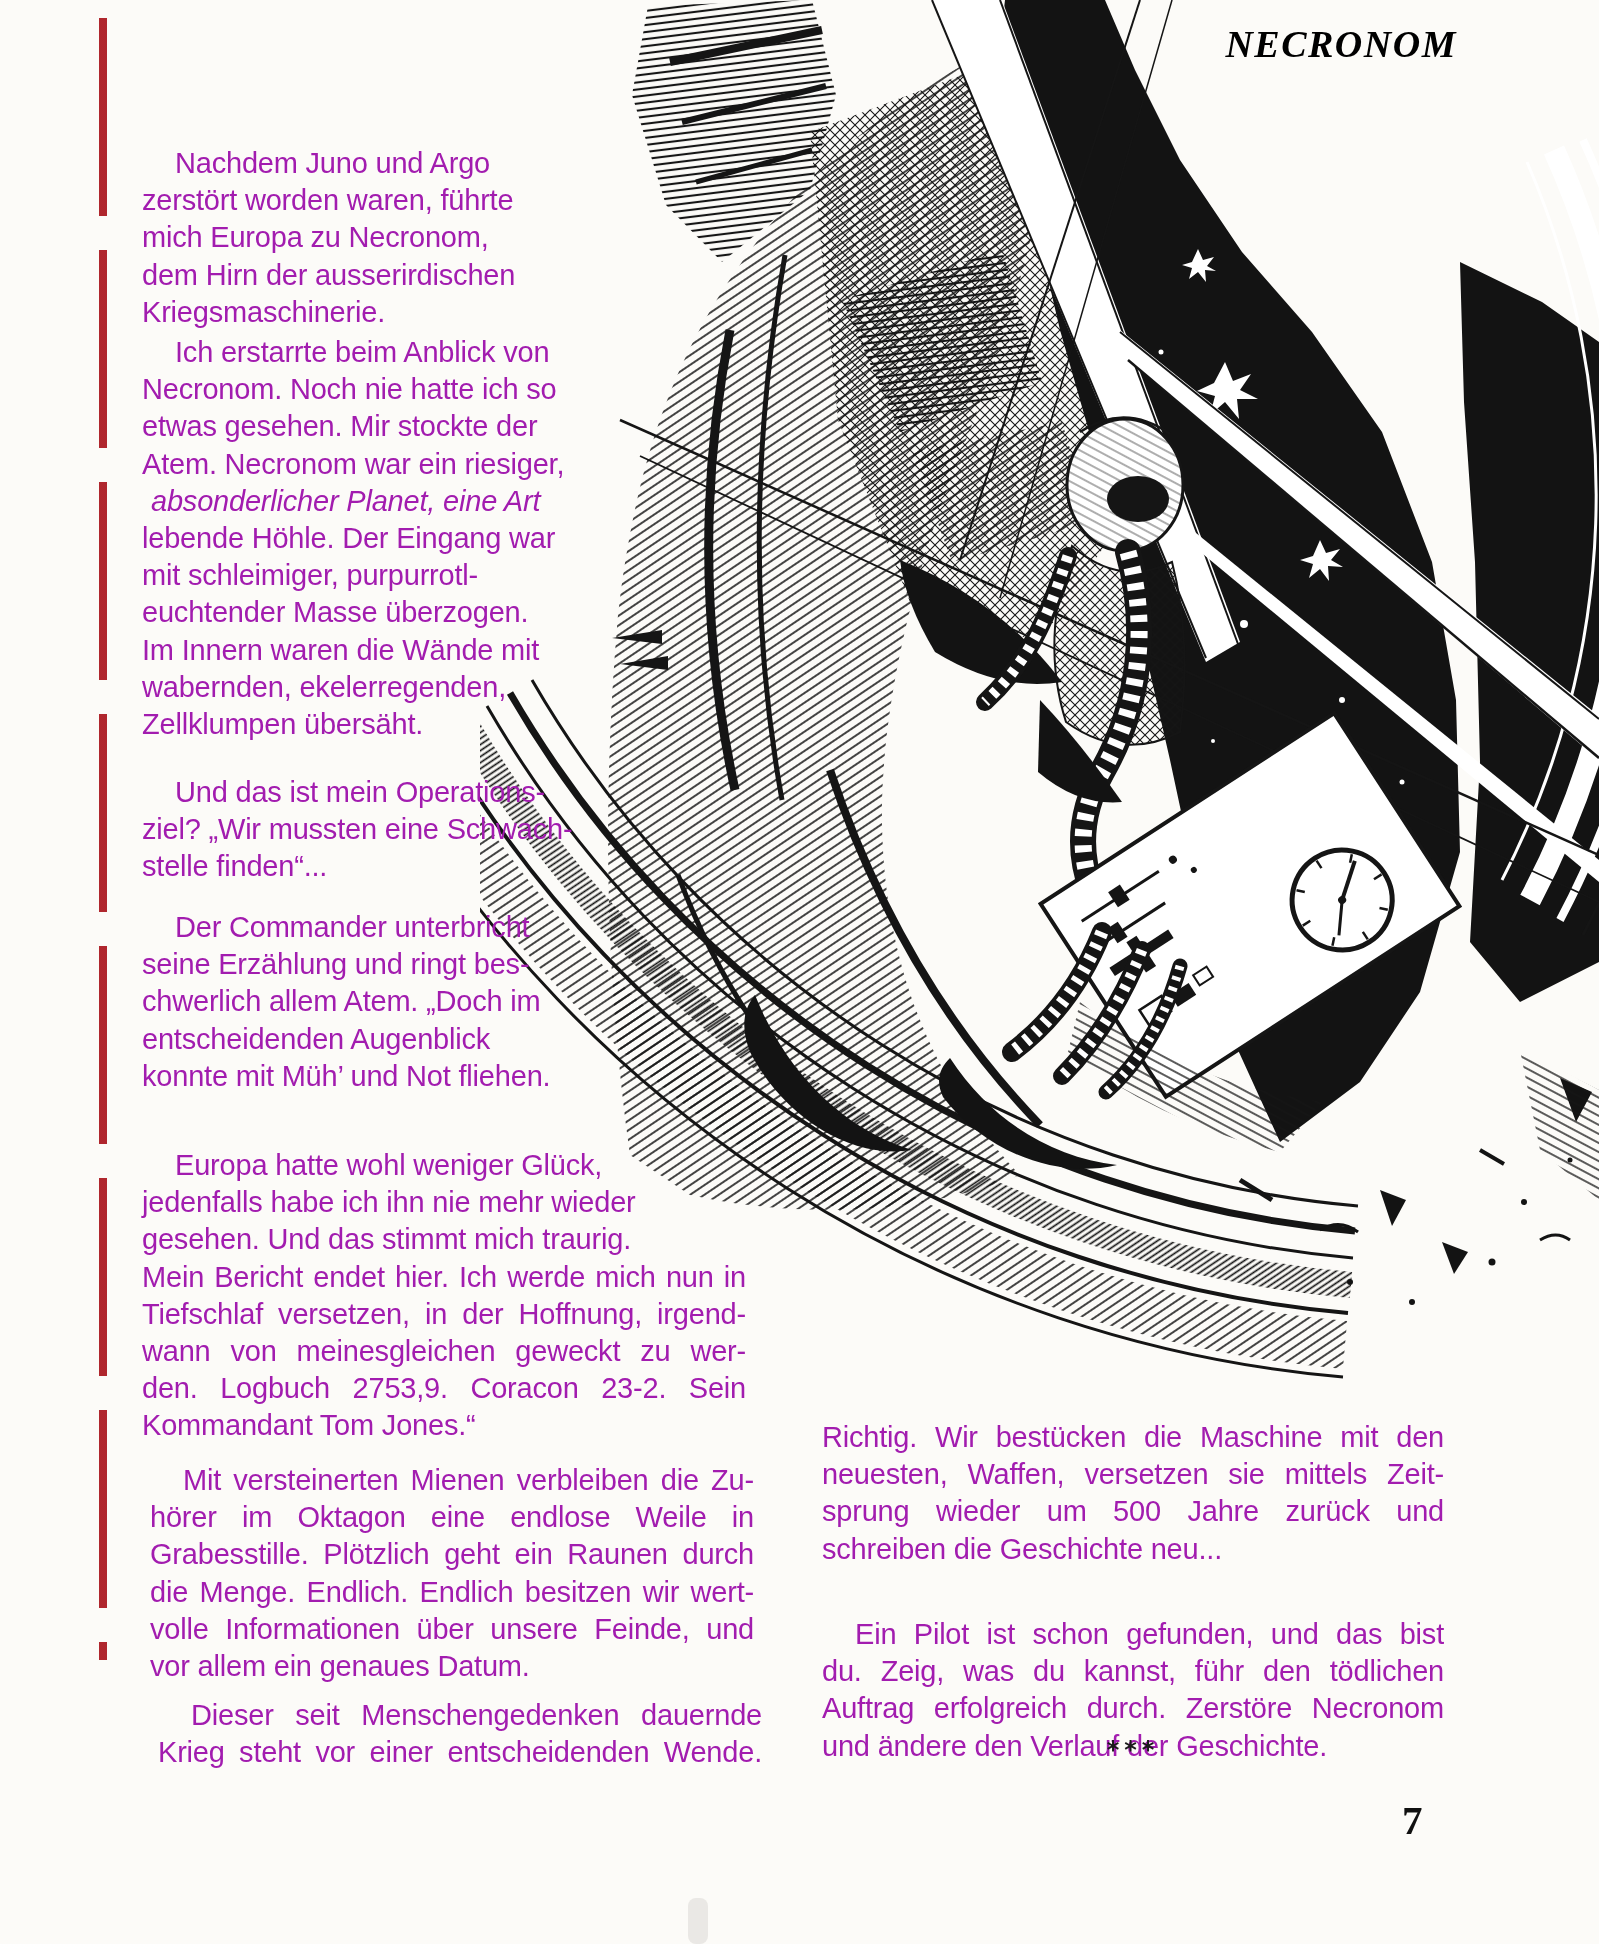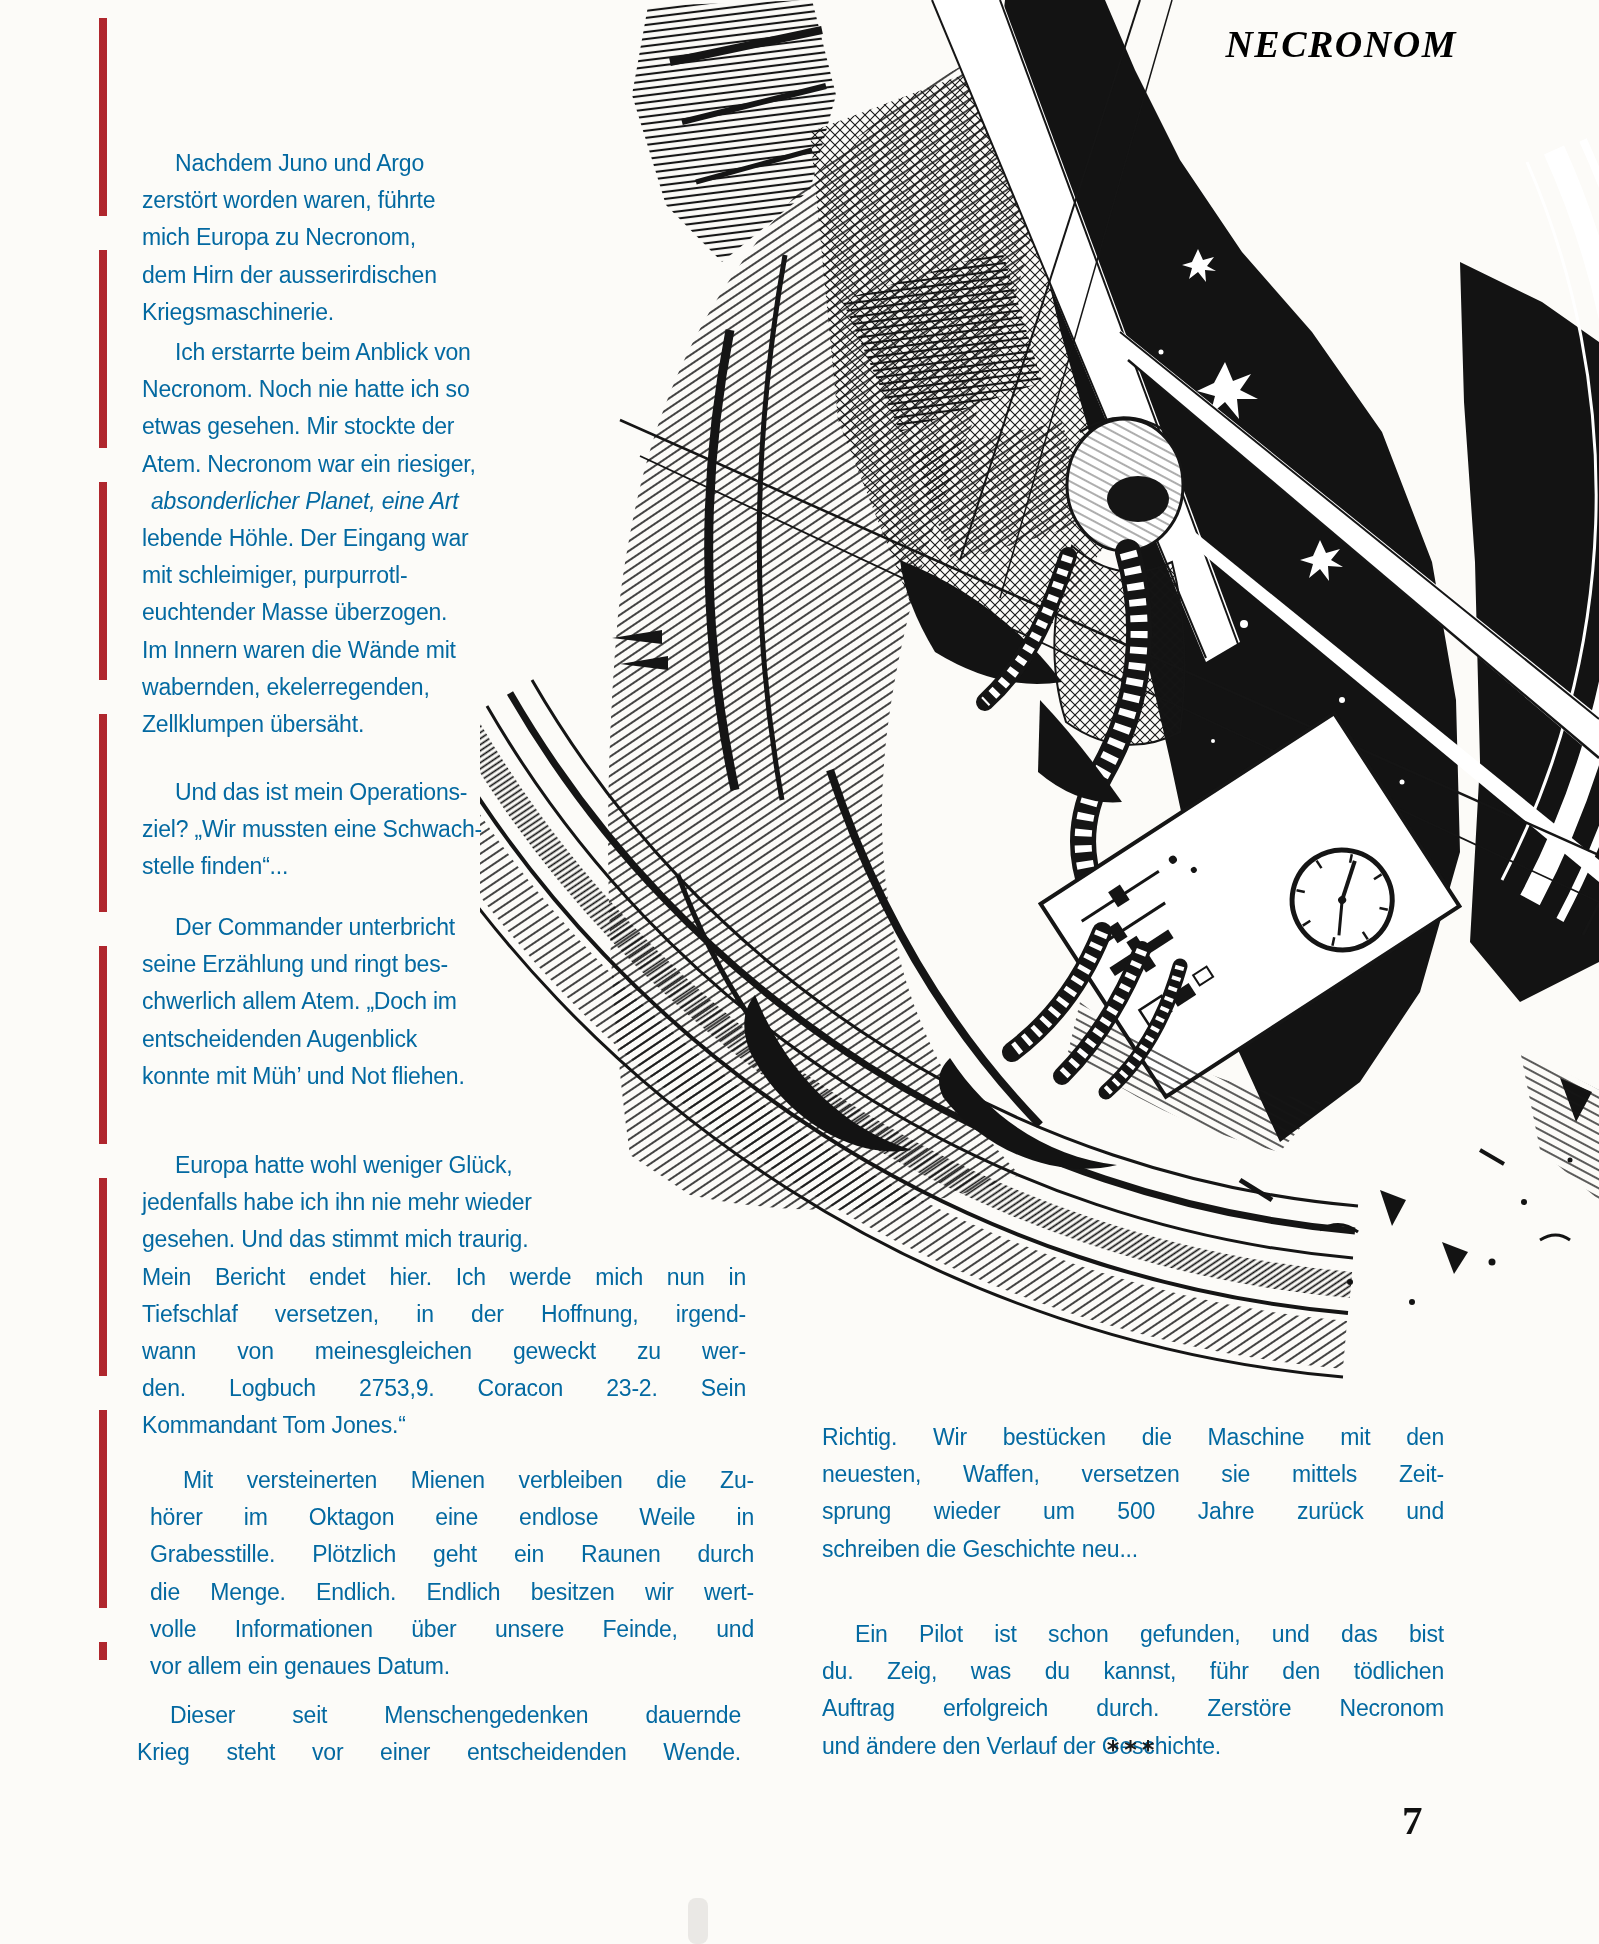--- a/index.html
+++ b/index.html
@@ -4,21 +4,21 @@
 <style>
   html,body{margin:0;padding:0;}
   body{
     width:1599px;height:1944px;position:relative;
     background:#fcfbf8;color:#141414;
     font-family:"Liberation Sans",sans-serif;
     overflow:hidden;
   }
   .page{position:absolute;inset:0;}
   
-  .para{position:absolute;font-size:23px;letter-spacing:-0.2px;color:#0369a1;}
+  .para{position:absolute;font-size:29px;letter-spacing:-0.2px;color:#a21caf;}
   .ln{display:block;line-height:37.2px;height:37.2px;white-space:nowrap;}
   .jl{white-space:normal;text-align:justify;text-align-last:justify;overflow:hidden;}
   .ind{padding-left:33px;}
   .sp{padding-left:9px;font-style:italic;}
   
   .title{
     position:absolute;top:22px;right:142px;
     font-family:"Liberation Serif",serif;font-style:italic;font-weight:bold;
     font-size:38px;letter-spacing:1.5px;color:#000000;
   }
@@ -282,21 +282,21 @@
 
     <div class="para" style="left:150px;top:1462px;width:604px;">
       <div class="ln jl ind">Mit versteinerten Mienen verbleiben die Zu-</div>
       <div class="ln jl">hörer im Oktagon eine endlose Weile in</div>
       <div class="ln jl">Grabesstille. Plötzlich geht ein Raunen durch</div>
       <div class="ln jl">die Menge. Endlich. Endlich besitzen wir wert-</div>
       <div class="ln jl">volle Informationen über unsere Feinde, und</div>
       <div class="ln">vor allem ein genaues Datum.</div>
     </div>
 
-    <div class="para" style="left:137px;top:1697px;width:604px;">
+    <div class="para" style="left:158px;top:1697px;width:604px;">
       <div class="ln jl ind">Dieser seit Menschengedenken dauernde</div>
       <div class="ln jl">Krieg steht vor einer entscheidenden Wende.</div>
     </div>
   </div>
 
   <div>
 
     <div class="para" style="left:822px;top:1419px;width:622px;">
       <div class="ln jl">Richtig. Wir bestücken die Maschine mit den</div>
       <div class="ln jl">neuesten, Waffen, versetzen sie mittels Zeit-</div>

